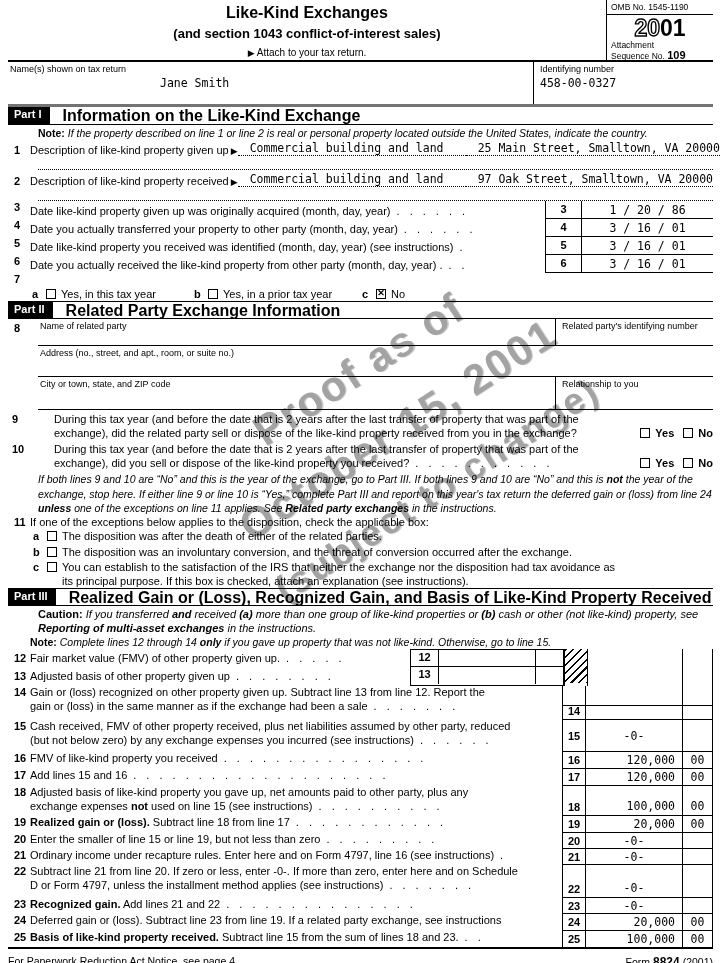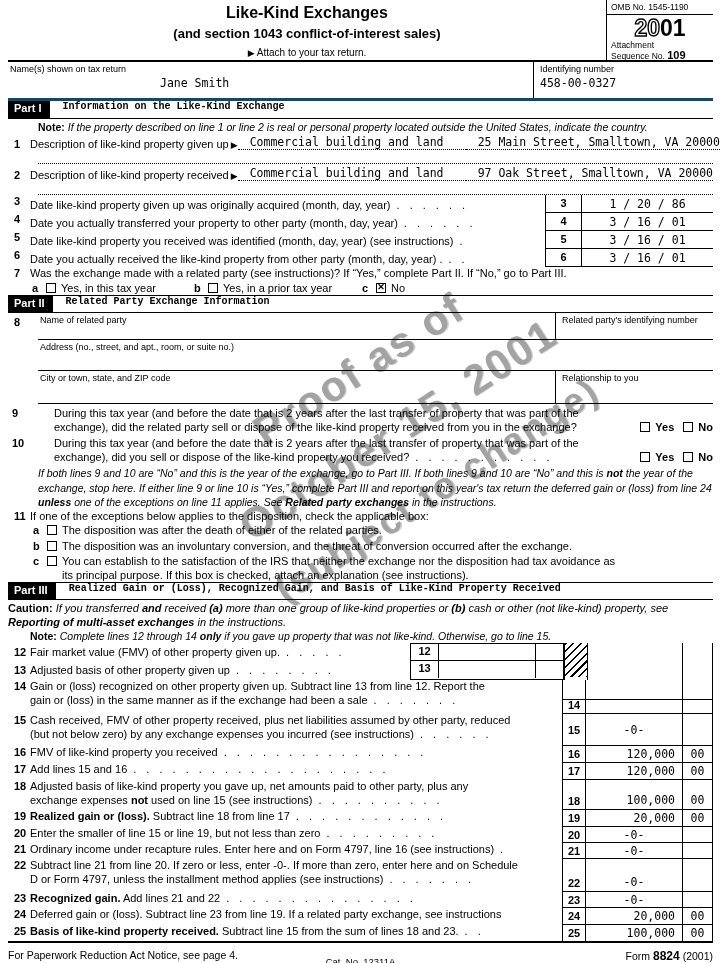--- a/index.html
+++ b/index.html
@@ -27,34 +27,34 @@
   .attach { font-size:10px; margin-top:6px; }
   .arrow { font-size:9px; }
   .hdr-right { width:107px; border-left:1.5px solid #000; font-size:8.5px; }
   .omb { padding:2px 0 2px 4px; border-bottom:1px solid #000; }
   .year { text-align:center; font-size:23px; font-weight:bold; line-height:24px; padding-top:1px; }
   .yr-outline { color:#fff; -webkit-text-stroke:1.4px #000; }
   .attach-seq { padding:1px 0 0 4px; line-height:9.5px; }
   .seqno { font-size:11px; }
 
   
-  .namerow { display:flex; height:39px; border-bottom:3px solid #0c4a6e;gap:12px; }
+  .namerow { display:flex; height:45px; border-bottom:3px solid #737373;gap:12px; }
   .nr-left { flex:1; padding:2px 4px 0 2px; }
   .nr-right { width:180px; border-left:1.5px solid #000; padding:2px 0 0 6px; }
   .boxlabel { font-size:9px; }
   .nm-val { margin-left:150px; margin-top:2px; }
   .id-val { margin-top:2px; }
   .fill { font-family:"DejaVu Sans Mono", monospace; font-size:11.5px; }
 
   
   .partbar { display:flex; height:18px; border-bottom:1.5px solid #000; }
   .pb23 { border-top:1px solid #000; }
   .partlabel { background:#000; color:#fff; font-weight:bold; font-size:11px;
                padding:1px 8px 2px 6px; margin-right:13px; }
-  .parttitle { font-weight:bold; font-size:10px;font-family:Liberation Mono, monospace; }
+  .parttitle { font-weight:bold; font-size:16px; }
 
   .noterow { height:14px; padding:2px 0 0 30px; font-size:10.5px; }
   .noterow i, .relpara, .cautionrow i { font-size:10.5px; }
 
   .lno { width:22px; flex:none; font-weight:bold; padding-left:6px; }
   .descline { display:flex; align-items:flex-end; height:17px; }
   .dlabel { flex:none; padding-right:2px; }
   .dotfill { border-bottom:1.5px dotted #000; white-space:nowrap; padding-left:12px; }
   .df1 { width:228px; flex:none; }
   .df2 { flex:1; }
@@ -90,21 +90,21 @@
   .qbody { flex:1; line-height:13.5px;margin-left:16px; }
   .qline2 { display:flex; }
   .spacer { flex:1; }
   .yn { display:flex; align-items:center; margin-left:9px; font-weight:bold;justify-content:flex-end; }
 
   .relpara { margin-left:30px; font-style:italic; line-height:14.5px; height:44px; padding-top:2px; }
   .l11row { display:flex; height:14px; padding-top:2px; }
   .abc { display:flex; align-items:flex-start; margin-top:2px; padding-left:25px; line-height:13.5px; }
   .abc .cb { margin-top:1px; }
 
-  .cautionrow { font-style:italic; line-height:13.5px; height:28px; padding-top:2px; }
+  .cautionrow { margin-left:30px; font-style:italic; line-height:13.5px; height:28px; padding-top:2px; }
   .cautionrow b.cword { font-style:normal; }
 
   
   .p3table { border-bottom:2.5px solid #000; }
   .p3row { display:flex; }
   .p3label { flex:1; display:flex; }
   .p3text { flex:1; line-height:13.5px; padding-right:4px; }
   .p3right { width:151px; flex:none; display:flex; border-bottom:1.5px solid #000; position:relative; }
   .ncell { width:24px; flex:none; border-left:1.5px solid #000; border-right:1.5px solid #000;
            font-weight:bold; display:flex; align-items:center; justify-content:center; }
@@ -240,21 +240,20 @@
       <span class="lno">6</span>
       <span class="dl"><span>Date you actually received the like-kind property from other party (month, day, year) .</span><span class="dots">. .</span></span>
       <div class="datebox">
           <span class="dnum">6</span>
           <span class="dval fill">3 / 16 / 01</span>
         </div>
     </div>
 
     <div class="l7row">
       <span class="lno">7</span>
-      <span>Was the exchange made with a related party (see instructions)? If “Yes,” complete Part II. If “No,” go to Part III.</span>
     </div>
     <div class="l7abc">
       <span class="g7 g7a">
         <span class="ltr">a</span>
         <span class="cb"></span>
         <span>Yes, in this tax year</span>
       </span>
       <span class="g7 g7b">
         <span class="ltr">b</span>
         <span class="cb"></span>

